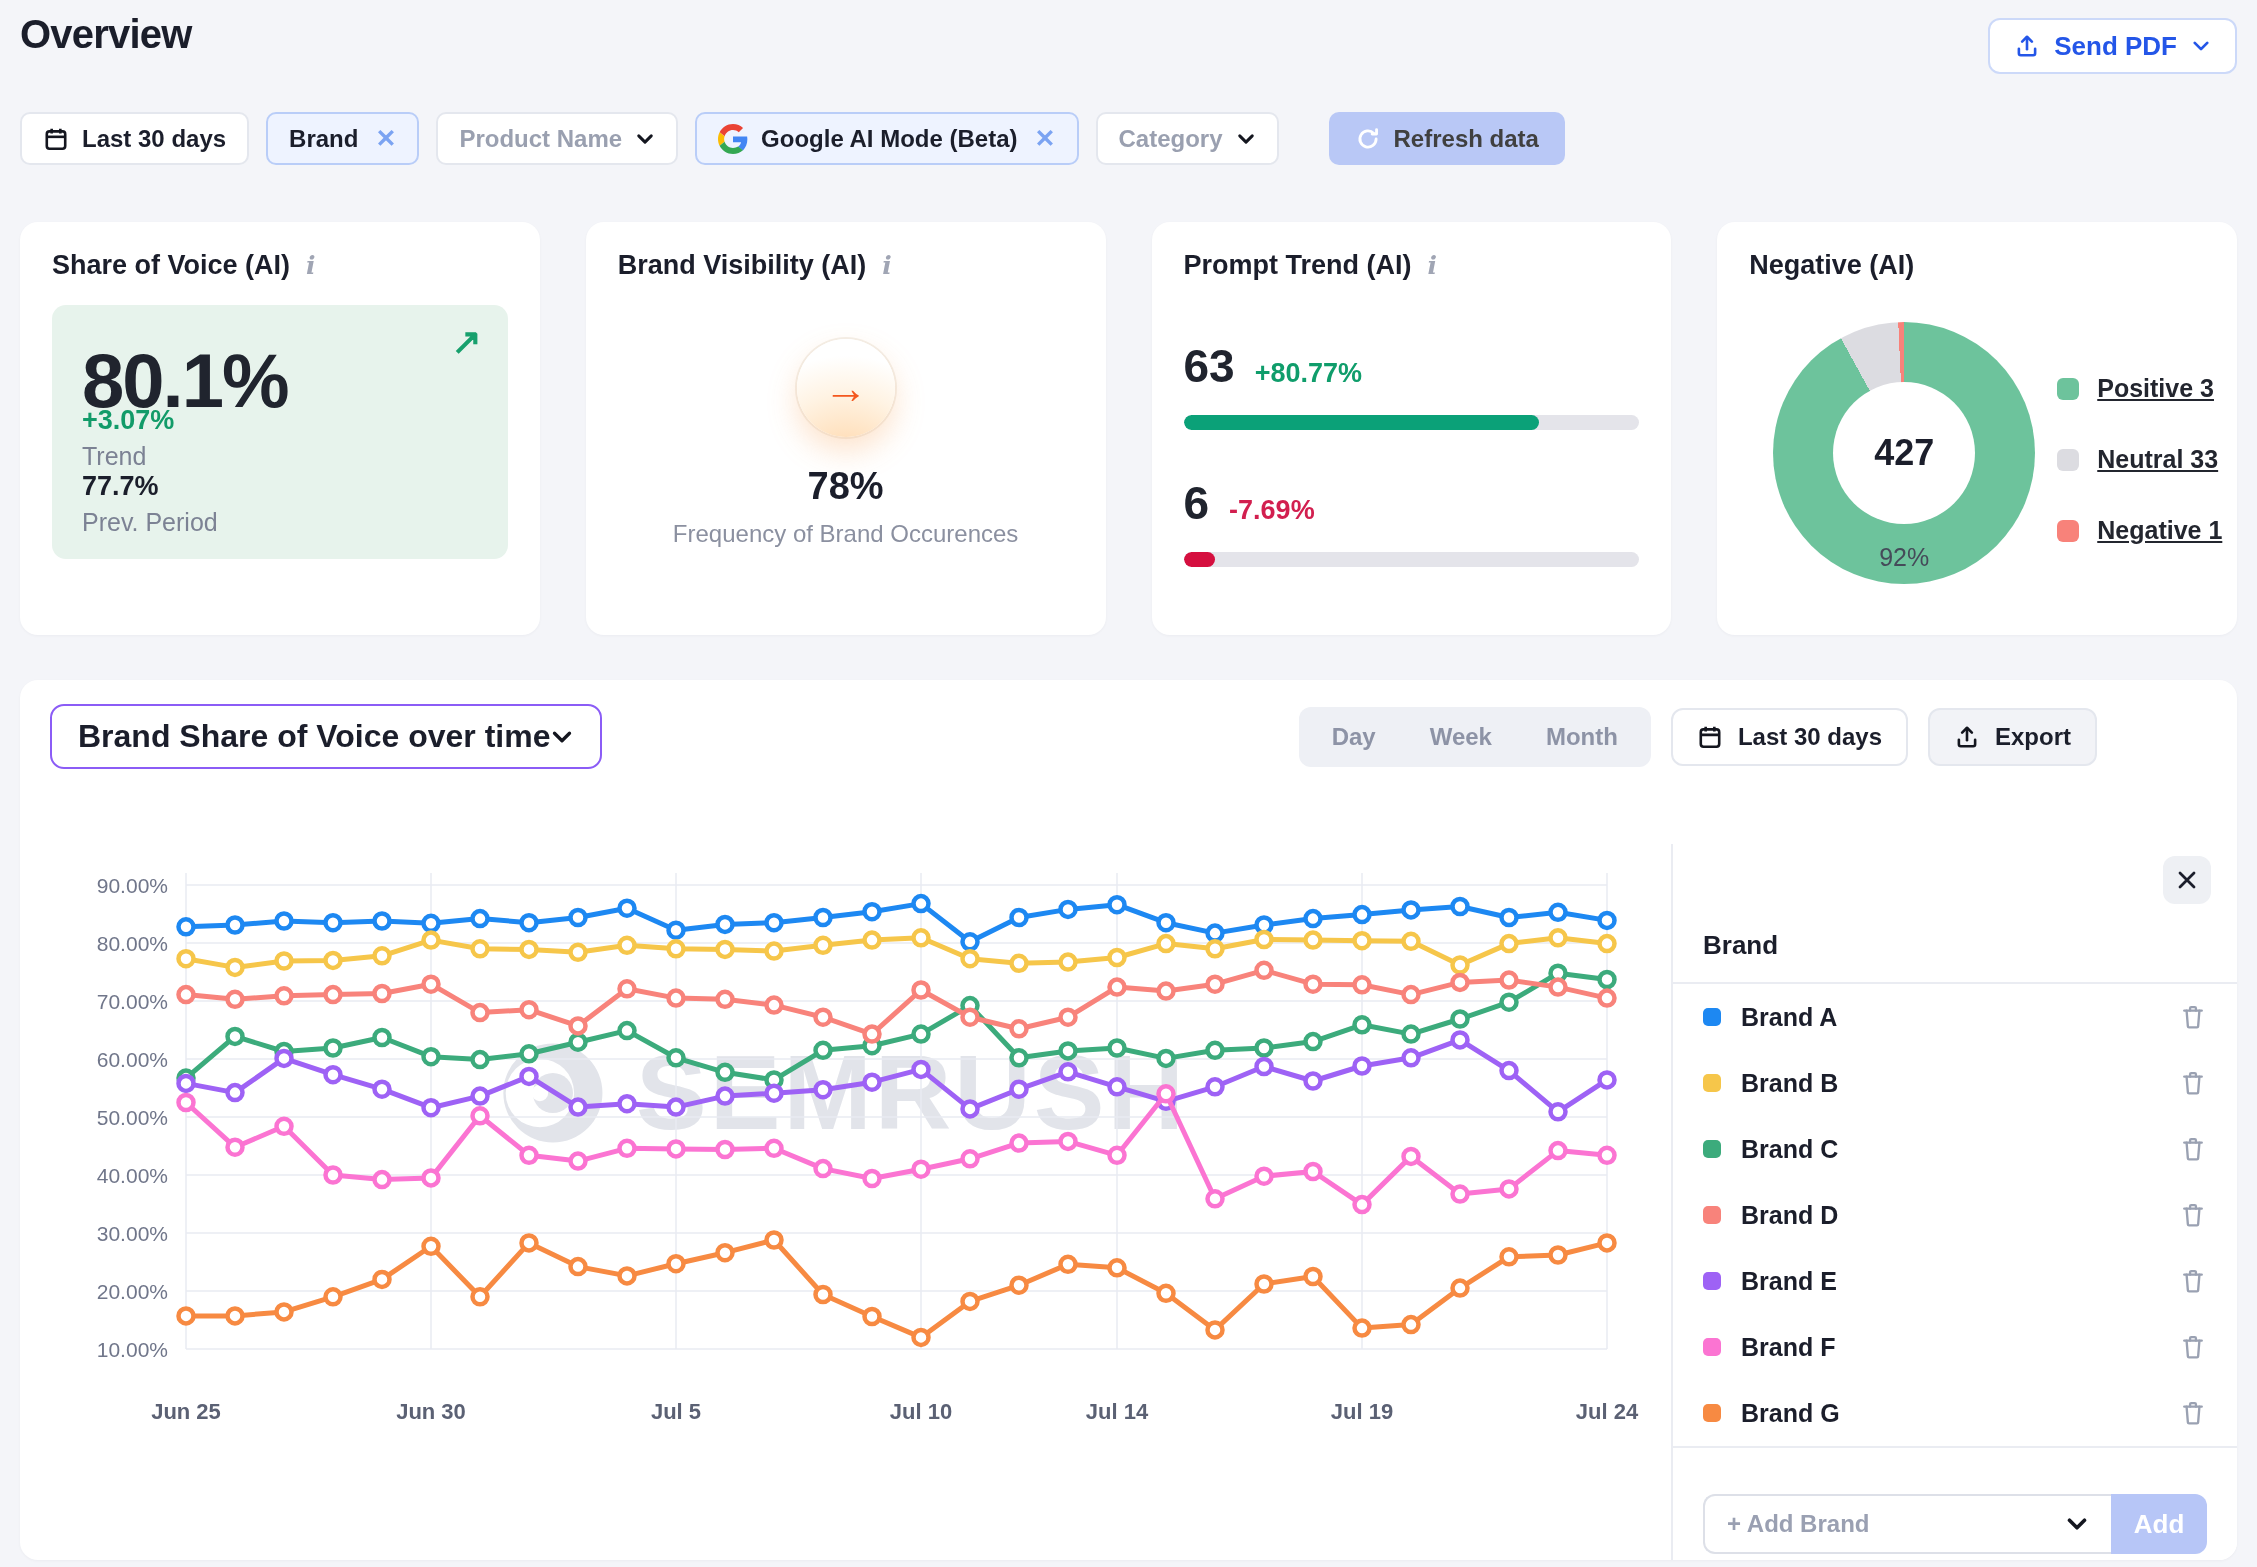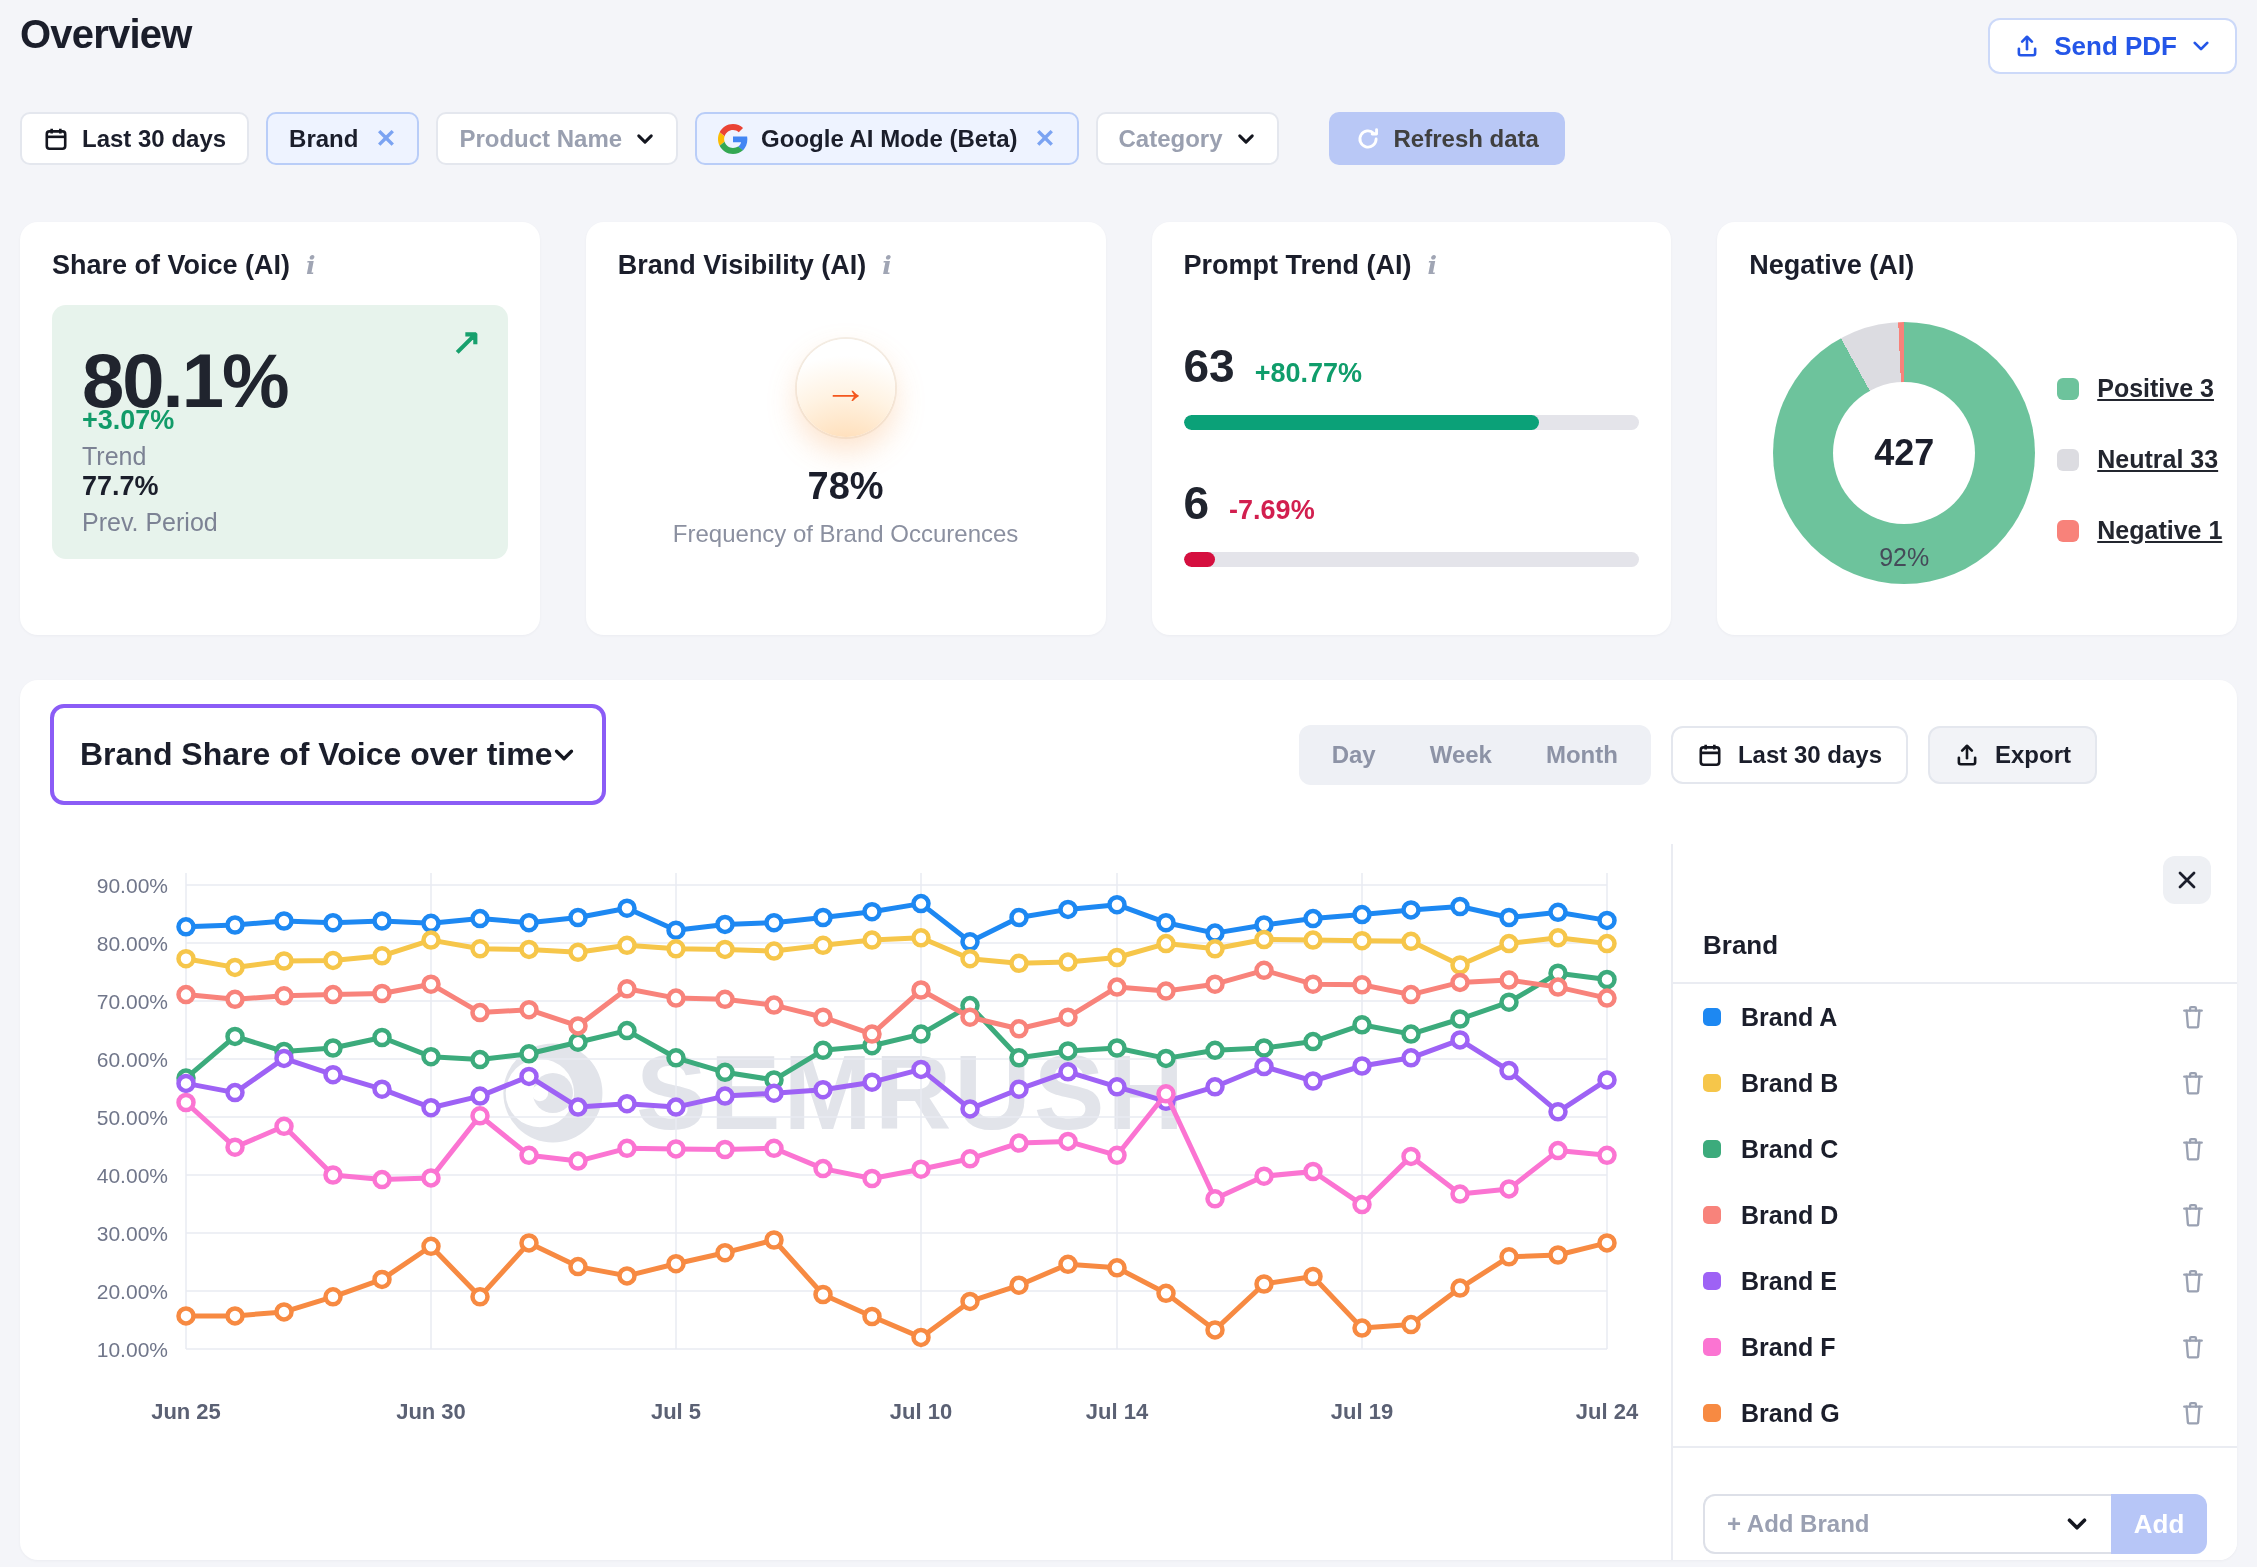--- a/index.html
+++ b/index.html
@@ -78,21 +78,21 @@
   .donut-hole { position: absolute; inset: 60px; background: #fff; border-radius: 50%; }
   .donut-center { position: absolute; inset: 0; display: flex; align-items: center; justify-content: center; font-size: 36px; font-weight: 800; z-index: 2; }
   .donut-ringlabel { position: absolute; left: 0; right: 0; bottom: 12px; text-align: center; font-size: 25px; color: #454a59; z-index: 2; }
   .sent-legend { position: absolute; left: 340px; top: 152px; display: flex; flex-direction: column; gap: 42px; white-space: nowrap; }
   .sent-item { display: flex; align-items: center; gap: 18px; font-size: 25px; font-weight: 600; color: #23262f; text-decoration: underline; }
   .sent-sw { width: 22px; height: 22px; border-radius: 6px; flex: 0 0 auto; }
 
   
   .chart-card { position: absolute; left: 20px; right: 20px; top: 680px; bottom: 7px; background: #fff; border-radius: 18px; box-shadow: 0 1px 3px rgba(25,30,50,.04); overflow: hidden; }
   .chart-header { position: absolute; left: 30px; right: 140px; top: 24px; display: flex; justify-content: space-between; align-items: center; }
-  .chart-title-btn { display: flex; align-items: center; gap: 0; border: 4px solid #8b5cf6; border-radius: 14px; padding: 28px 26px; font-size: 32px; font-weight: 800; cursor: pointer; }
+  .chart-title-btn { display: flex; align-items: center; gap: 0; border: 2px solid #8b5cf6; border-radius: 14px; padding: 12px 26px; font-size: 32px; font-weight: 800; cursor: pointer; }
   .controls { display: flex; gap: 20px; align-items: center; }
   .seg { display: flex; background: #eef0f5; border-radius: 12px; padding: 6px; }
   .seg-item { padding: 10px 27px; font-size: 24px; font-weight: 700; color: #8d93a6; border-radius: 9px; cursor: pointer; }
   .btn { height: 58px; display: flex; align-items: center; gap: 15px; padding: 0 24px; border-radius: 12px; border: 2px solid #e4e7ee; background: #fff; font-size: 24px; font-weight: 700; cursor: pointer; }
   .btn.export { background: #f2f3f7; }
 
   .watermark { position: absolute; left: 468px; top: 352px; display: flex; align-items: center; gap: 30px; }
   .watermark-text { font-size: 106px; font-weight: 800; color: #e2e4ea; letter-spacing: 3px; }
 
   .plot-svg { position: absolute; left: 0; top: 0; }

